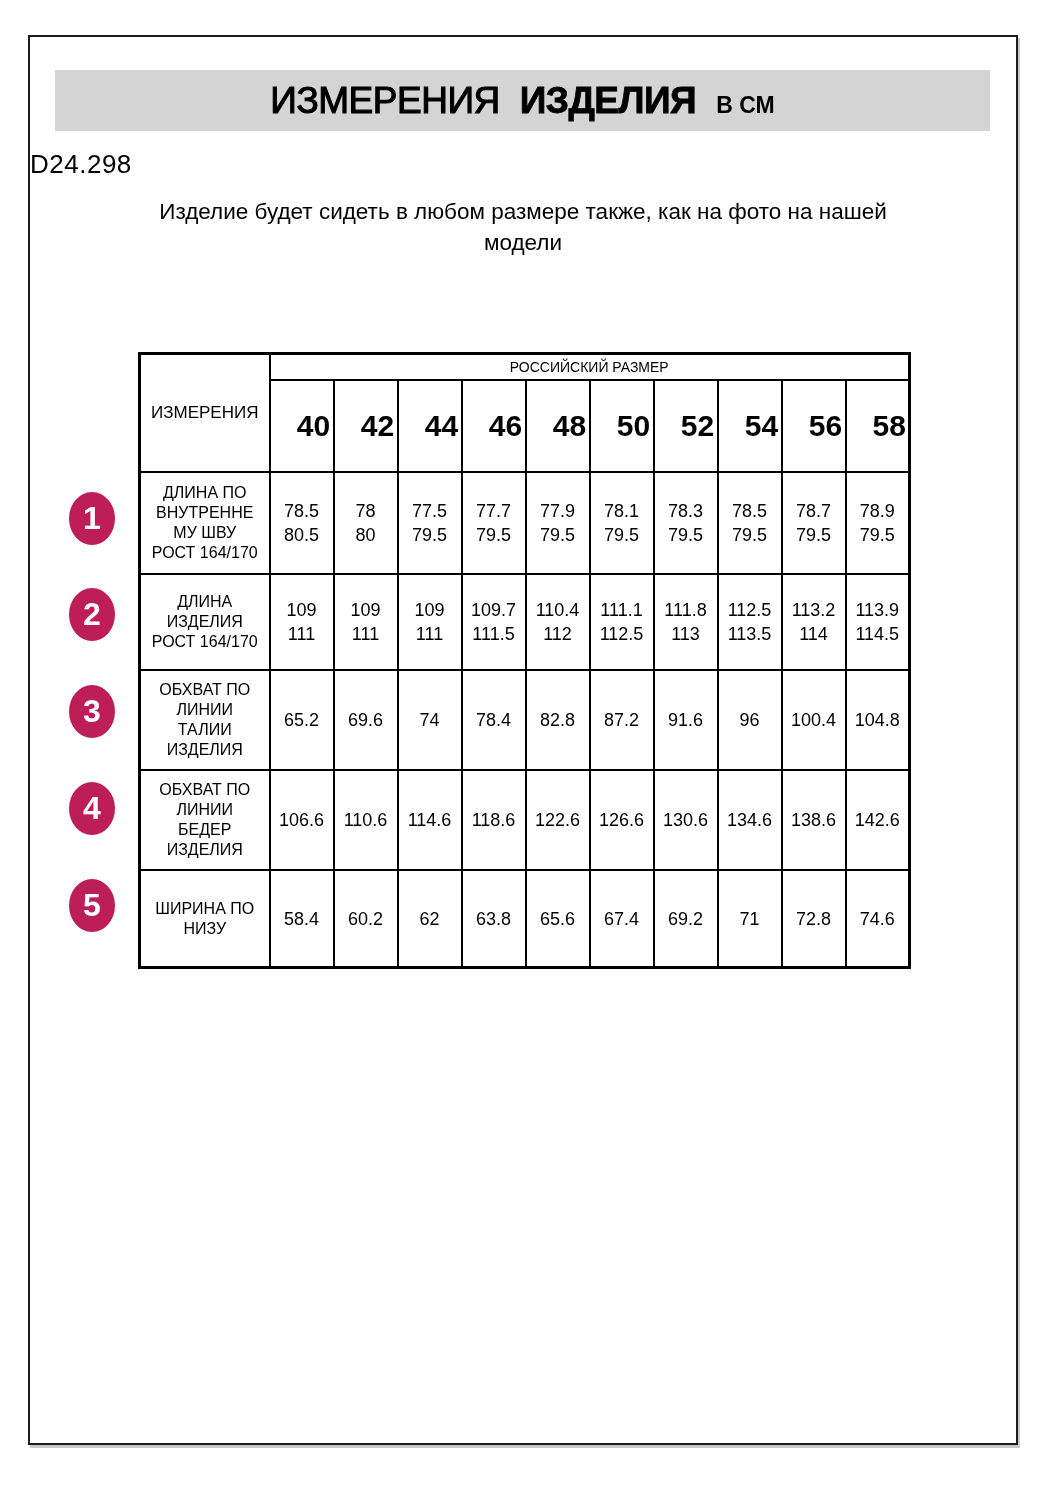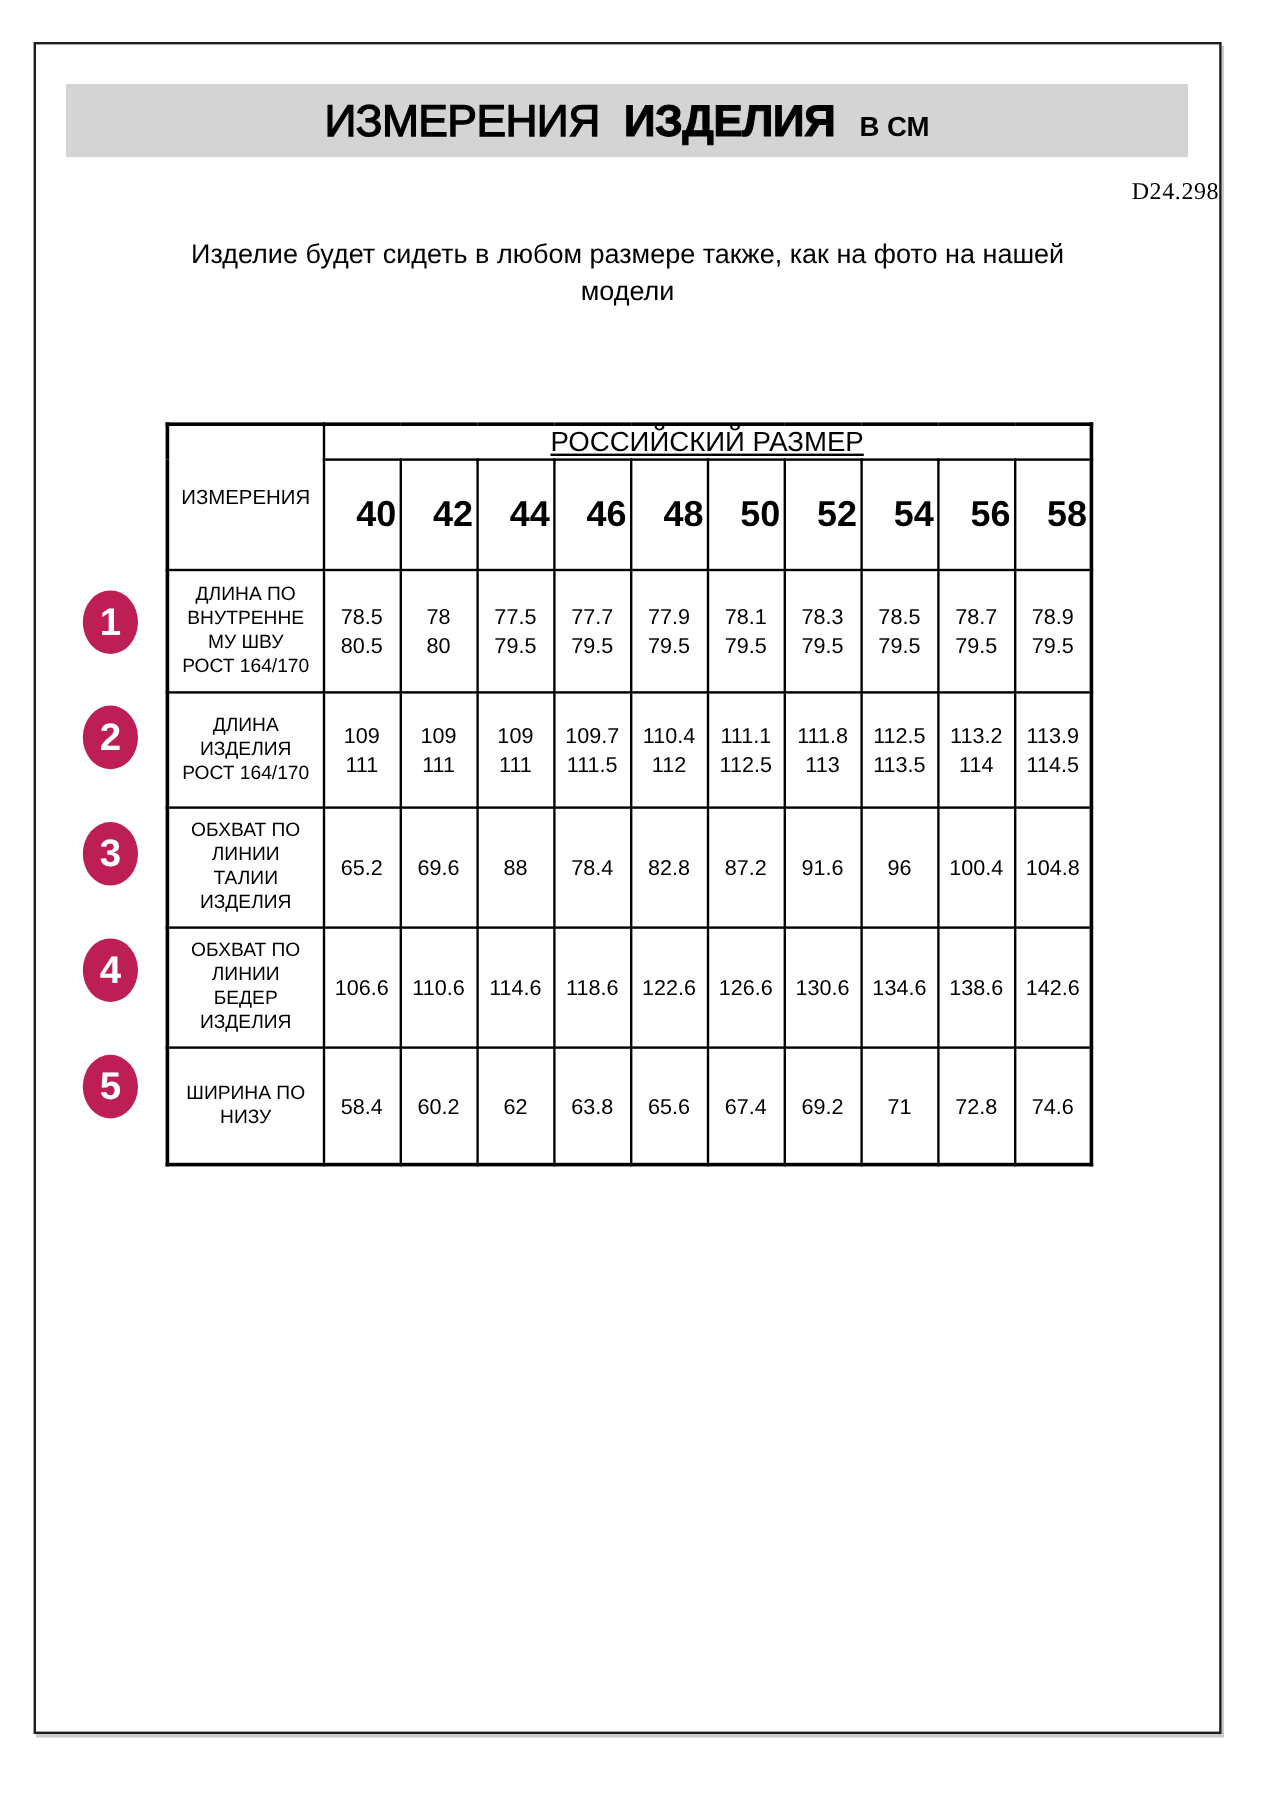--- a/index.html
+++ b/index.html
@@ -20,21 +20,21 @@
     font-size:37px;font-weight:400;letter-spacing:-0.5px;
     -webkit-text-stroke:1.1px #000;line-height:61px;
   }
   .band .w2{
     font-size:37px;font-weight:700;letter-spacing:-0.5px;
     -webkit-text-stroke:0.8px #000;line-height:61px;
   }
   .band .w3{font-size:23px;font-weight:700;line-height:61px;}
   .model{
     position:absolute;left:0;top:112px;width:100%;
-    text-align:right;font-size:20px;font-weight:400;letter-spacing:0.5px;font-family:Liberation Serif, serif;
+    text-align:left;font-size:26px;font-weight:400;letter-spacing:0.5px;
   }
   .subtitle{
     position:absolute;left:103px;top:159px;width:780px;
     text-align:center;font-size:22.5px;line-height:31px;white-space:pre-line;
   }
   table.meas-table{
     position:absolute;left:108px;top:315px;border-collapse:collapse;table-layout:fixed;
     background:#fff;border:3px solid #000;
   }
   .meas-table td{
@@ -43,21 +43,21 @@
   .meas-table col.c0{width:130px;}
   .meas-table col.cs{width:64px;}
   .r-group td{height:24px;}
   .r-sizes td{height:90px;padding-left:24px;}
   .r-d1 td{height:100px;}
   .r-d2 td{height:94px;}
   .r-d3 td{height:98px;}
   .r-d4 td{height:98px;}
   .r-d5 td{height:95px;}
   .corner{font-size:17px;}
-  .group-hdr{font-size:23px;text-decoration:underline;}
+  .group-hdr{font-size:14px;}
   .size-cell{font-size:30px;font-weight:700;}
   .label-cell{font-size:16px;line-height:20px;white-space:pre-line;}
   .val-cell{font-size:18px;line-height:24px;white-space:pre-line;}
   .badge{
     position:absolute;left:39px;width:46px;height:53px;border-radius:50%;
     background:#be1e56;color:#fff;display:flex;align-items:center;justify-content:center;
     font-size:32px;font-weight:700;
   }
   .b1{top:455px;} .b2{top:551px;} .b3{top:648px;} .b4{top:745px;} .b5{top:842px;}
   .note{
@@ -164,21 +164,21 @@
         <td class="val-cell">113.9
 114.5</td>
       </tr>
       <tr class="r-d3">
         <td class="label-cell">ОБХВАТ ПО
 ЛИНИИ
 ТАЛИИ
 ИЗДЕЛИЯ</td>
         <td class="val-cell">65.2</td>
         <td class="val-cell">69.6</td>
-        <td class="val-cell">88</td>
+        <td class="val-cell">74</td>
         <td class="val-cell">78.4</td>
         <td class="val-cell">82.8</td>
         <td class="val-cell">87.2</td>
         <td class="val-cell">91.6</td>
         <td class="val-cell">96</td>
         <td class="val-cell">100.4</td>
         <td class="val-cell">104.8</td>
       </tr>
       <tr class="r-d4">
         <td class="label-cell">ОБХВАТ ПО

